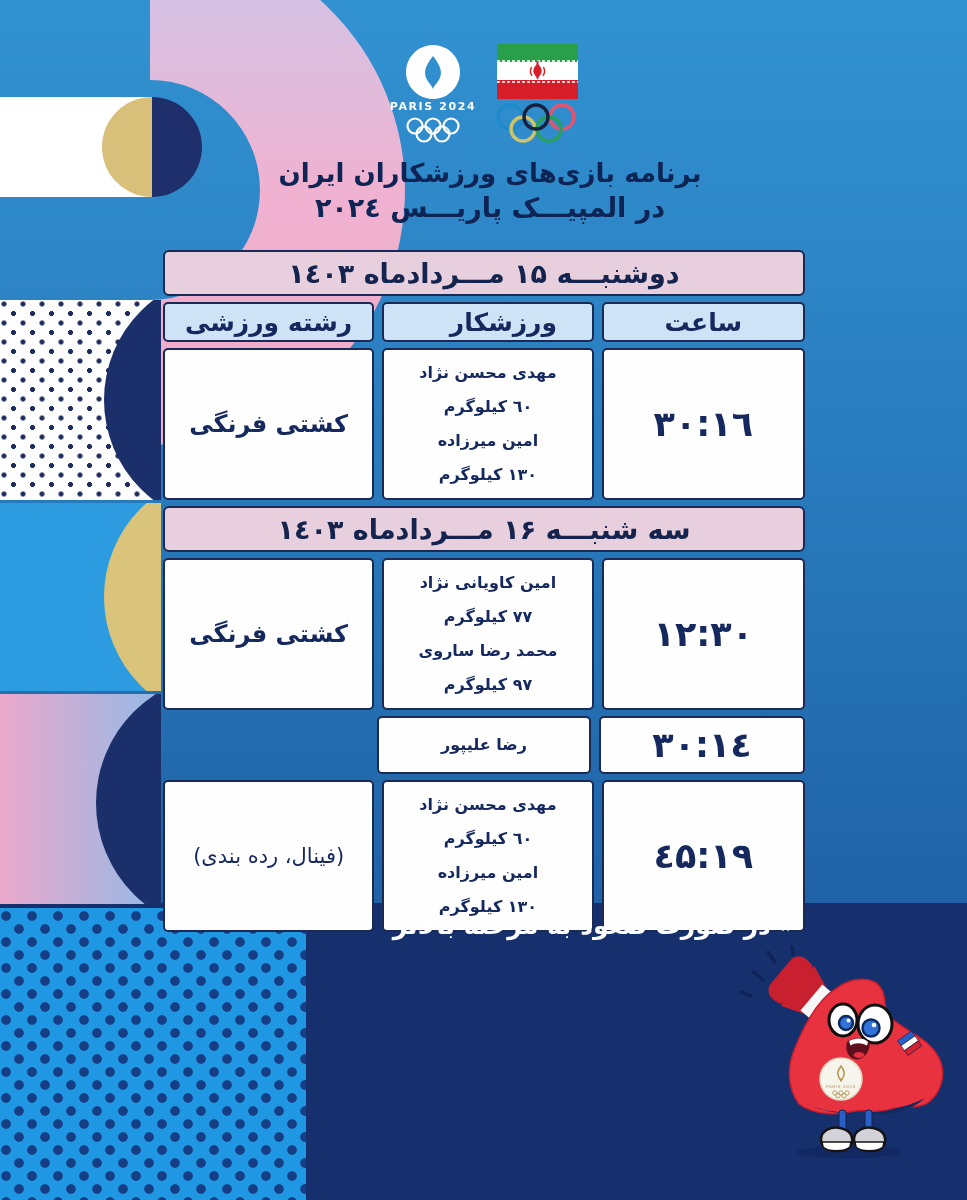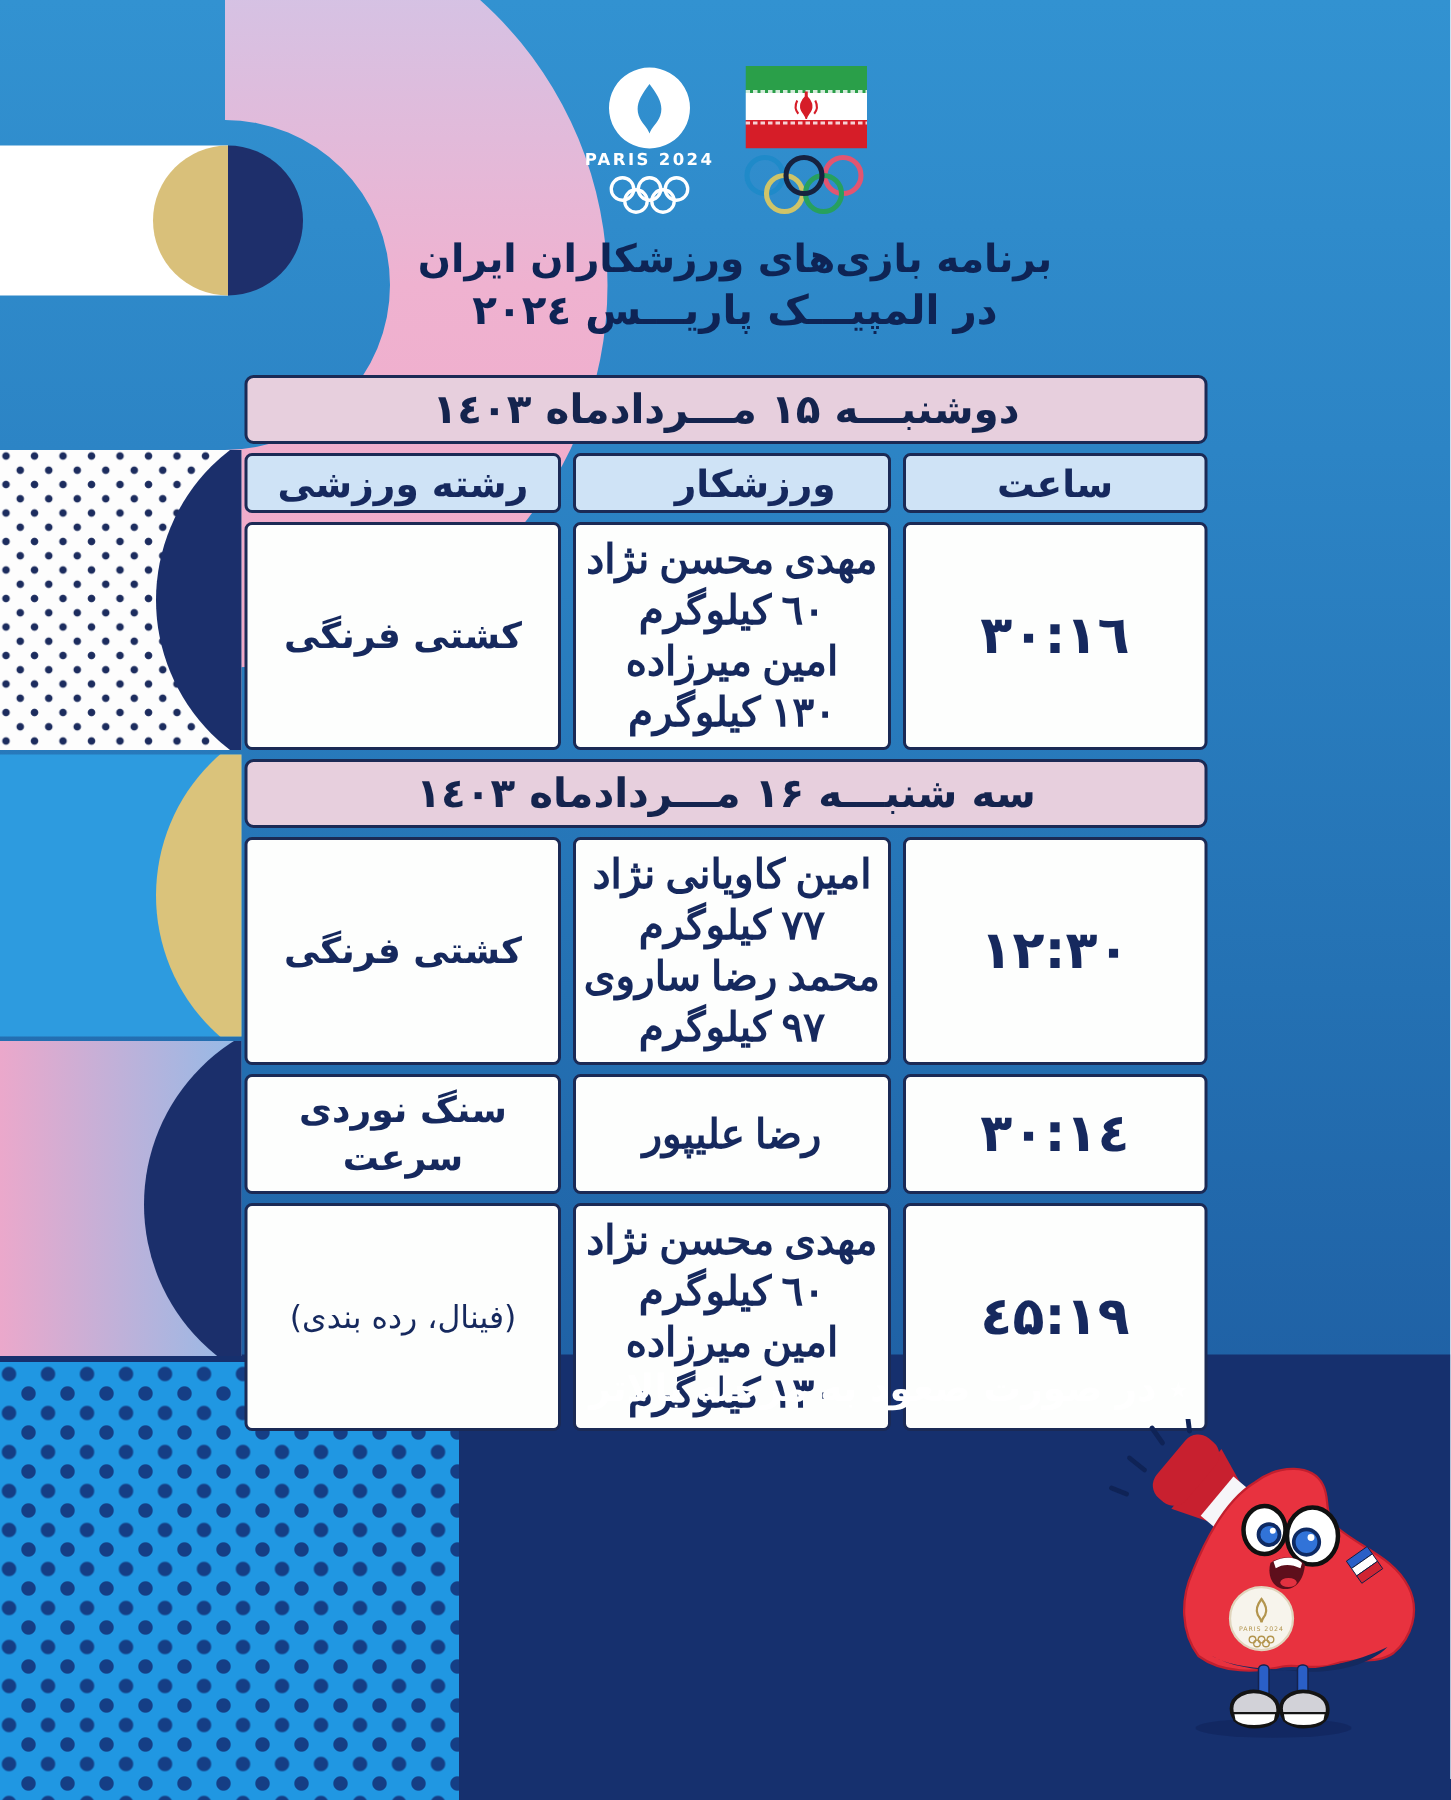--- a/index.html
+++ b/index.html
@@ -45,21 +45,21 @@
   .hrow,.drow{display:flex;gap:8px;margin-bottom:6px;}
   .cell{box-sizing:border-box;border:2px solid #1b2a55;border-radius:5px;
     display:flex;flex-direction:column;align-items:center;justify-content:center;
     color:#16295e;text-align:center;}
   .col-time{width:206px;}
   .col-ath{width:214px;padding-left:31px;}
   .col-sport{width:214px;}
   .hcell{height:40px;background:#cfe3f6;font-size:25px;font-weight:bold;}
   .dcell{background:#fdfefd;padding:6px 4px;}
   .t-time{font-size:35px;font-weight:bold;}
-  .ath-line{font-size:27px;font-weight:bold;line-height:34px;font-family:Liberation Serif, serif;}
+  .ath-line{font-size:16px;font-weight:bold;line-height:34px;}
   .sport-name{font-size:24px;font-weight:bold;line-height:32px;}
   .sport-note{font-size:21px;font-weight:normal;line-height:30px;}
   .star{color:#6fa9e2;font-size:22px;margin:0 5px;font-weight:bold;}
 
   .footnote{right:170px;top:911px;z-index:5;color:#ffffff;font-size:25px;font-weight:bold;}
   .footnote .star{color:#ffffff;font-size:24px;margin-left:8px;}
 
   .mascot{left:735px;top:946px;z-index:5;}
 </style>
 </head>
@@ -169,23 +169,20 @@
           <div class="sport-name"><span>کشتی فرنگی</span></div>
         </div>
       </div>
       <div class="drow">
         <div class="cell dcell col-time" style="min-height: 58px;">
           <div class="t-time">۱٤:۳۰</div>
         </div>
         <div class="cell dcell col-ath" style="min-height: 58px;">
           <div class="ath-line">رضا علیپور</div>
         </div>
-        <div class="cell dcell col-sport" style="min-height: 58px;">
-          <div class="sport-name"><span>سنگ نوردی سرعت</span></div>
-        </div>
       </div>
       <div class="drow">
         <div class="cell dcell col-time" style="min-height: 144px;">
           <div class="t-time">۱۹:٤۵</div>
         </div>
         <div class="cell dcell col-ath" style="min-height: 144px;">
           <div class="ath-line">مهدی محسن نژاد</div>
           <div class="ath-line">٦۰ کیلوگرم</div>
           <div class="ath-line">امین میرزاده</div>
           <div class="ath-line">۱۳۰ کیلوگرم</div>

